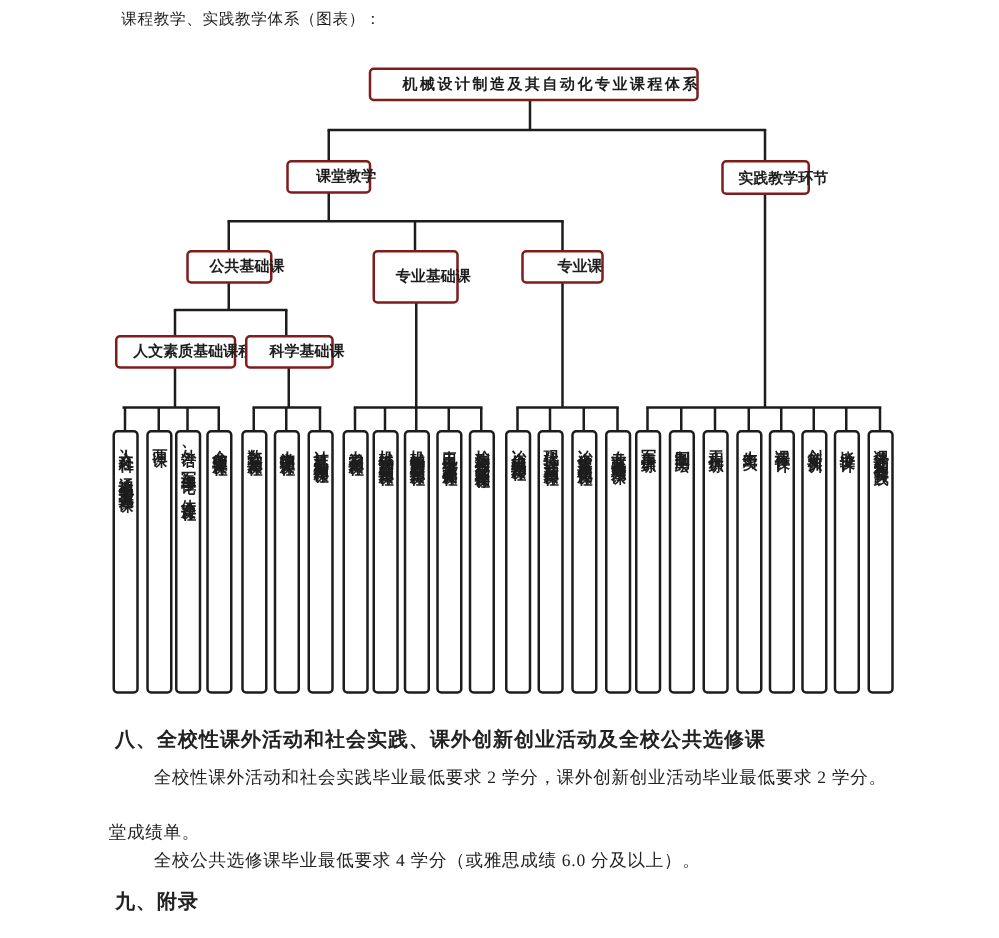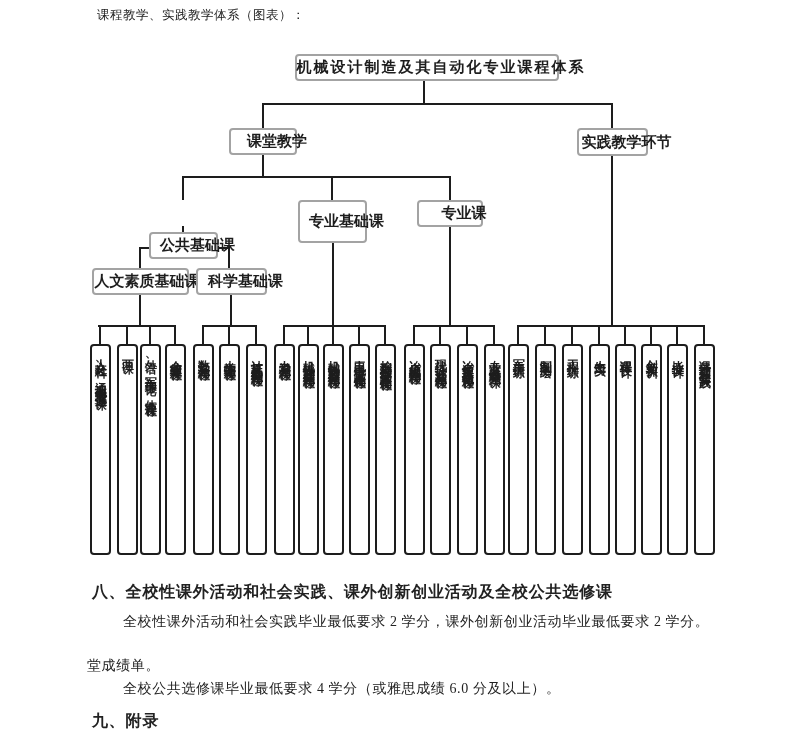--- a/index.html
+++ b/index.html
@@ -4,23 +4,23 @@
 <style>
   html,body { margin:0; padding:0; background:#ffffff; }
   .page {
     position:relative; width:799px; height:750px; background:#ffffff;
     font-family:"Liberation Serif","DejaVu Serif",serif; color:#1d1d1d; overflow:hidden;
   }
   .caption { position:absolute; left:97px; top:7px; font-size:12.5px; letter-spacing:0.5px; }
   .line { position:absolute; background:#1d1d1d; }
   .node {
     position:absolute; box-sizing:border-box; background:#fff;
-    border:2px solid #a3a3a3; border-radius:4px;
+    border:2px solid #7f1d1d; border-radius:4px;
     display:flex; align-items:center; justify-content:center;
-    font-size:15px; font-weight:bold; white-space:nowrap; z-index:2;padding-left:28px;
+    font-size:12px; font-weight:bold; white-space:nowrap; z-index:2;padding-left:28px;
   }
   .node.spaced { letter-spacing:2px; }
   .leaf {
     position:absolute; box-sizing:border-box; background:#fff;
     border:2px solid #1d1d1d; border-radius:4px;
     display:flex; justify-content:center; padding-top:4px;
     font-size:12px; font-weight:bold; z-index:2;
   }
   .leaf span { writing-mode:vertical-rl; text-orientation:upright; letter-spacing:2px; }
   .sec-heading {
@@ -55,21 +55,21 @@
       <div class="line" style="left: 202px; top: 325px; width: 55px; height: 2px;"></div>
       <div class="line" style="left: 332px; top: 226px; width: 2px; height: 100px;"></div>
       <div class="line" style="left: 283px; top: 325px; width: 103px; height: 2px;"></div>
       <div class="line" style="left: 449px; top: 226px; width: 2px; height: 100px;"></div>
       <div class="line" style="left: 413px; top: 325px; width: 82px; height: 2px;"></div>
       <div class="line" style="left: 611px; top: 155px; width: 2px; height: 171px;"></div>
       <div class="line" style="left: 517px; top: 325px; width: 188px; height: 2px;"></div>
       <div class="node spaced" style="left: 295px; top: 54px; width: 264px; height: 27px;">机械设计制造及其自动化专业课程体系</div>
       <div class="node" style="left: 229px; top: 128px; width: 68px; height: 27px;">课堂教学</div>
       <div class="node" style="left: 577px; top: 128px; width: 71px; height: 28px;">实践教学环节</div>
-      <div class="node" style="left: 149px; top: 200px; width: 69px; height: 27px; margin-top: 32px;">公共基础课</div>
+      <div class="node" style="left: 149px; top: 200px; width: 69px; height: 27px;">公共基础课</div>
       <div class="node" style="left: 298px; top: 200px; width: 69px; height: 43px;">专业基础课</div>
       <div class="node" style="left: 417px; top: 200px; width: 66px; height: 27px;">专业课</div>
       <div class="node" style="left: 92px; top: 268px; width: 97px; height: 27px;">人文素质基础课程</div>
       <div class="node" style="left: 196px; top: 268px; width: 71px; height: 27px;">科学基础课</div>
       <div class="line" style="left: 99px; top: 326px; width: 2px; height: 18px;"></div>
       <div class="leaf" style="left: 90px; top: 344px; width: 21px; height: 211px;">
         <span>人文社科、通识教学专项选修课</span>
       </div>
       <div class="line" style="left: 126px; top: 326px; width: 2px; height: 18px;"></div>
       <div class="leaf" style="left: 117px; top: 344px; width: 21px; height: 211px;">

